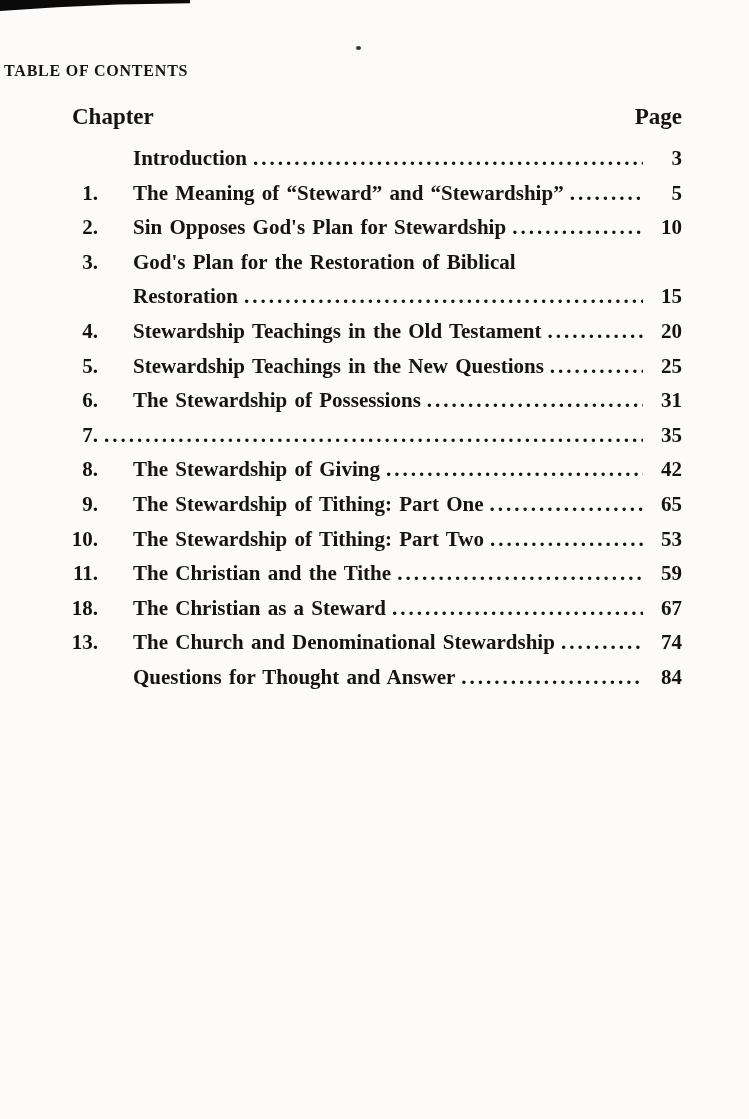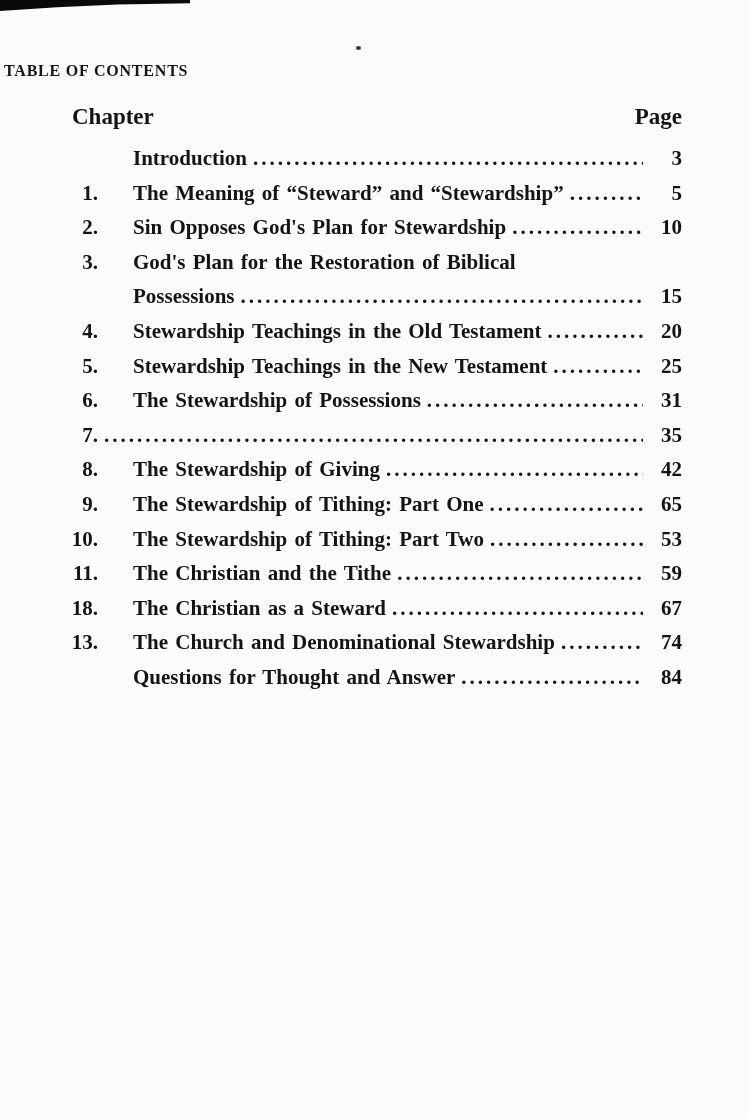--- a/index.html
+++ b/index.html
@@ -136,33 +136,33 @@
         <span class="leader"></span>
         <span class="pg">10</span>
       </div>
       <div class="toc-row">
         <span class="num">3.</span>
         <span class="label">God's Plan for the Restoration of Biblical</span>
         <span class="spacer"></span>
       </div>
       <div class="toc-row">
         <span class="num"></span>
-        <span class="label">Possessions</span>
+        <span class="label">Restoration</span>
         <span class="leader"></span>
         <span class="pg">15</span>
       </div>
       <div class="toc-row">
         <span class="num">4.</span>
         <span class="label">Stewardship Teachings in the Old Testament</span>
         <span class="leader"></span>
         <span class="pg">20</span>
       </div>
       <div class="toc-row">
         <span class="num">5.</span>
-        <span class="label">Stewardship Teachings in the New Testament</span>
+        <span class="label">Stewardship Teachings in the New Questions</span>
         <span class="leader"></span>
         <span class="pg">25</span>
       </div>
       <div class="toc-row">
         <span class="num">6.</span>
         <span class="label">The Stewardship of Possessions</span>
         <span class="leader"></span>
         <span class="pg">31</span>
       </div>
       <div class="toc-row">

